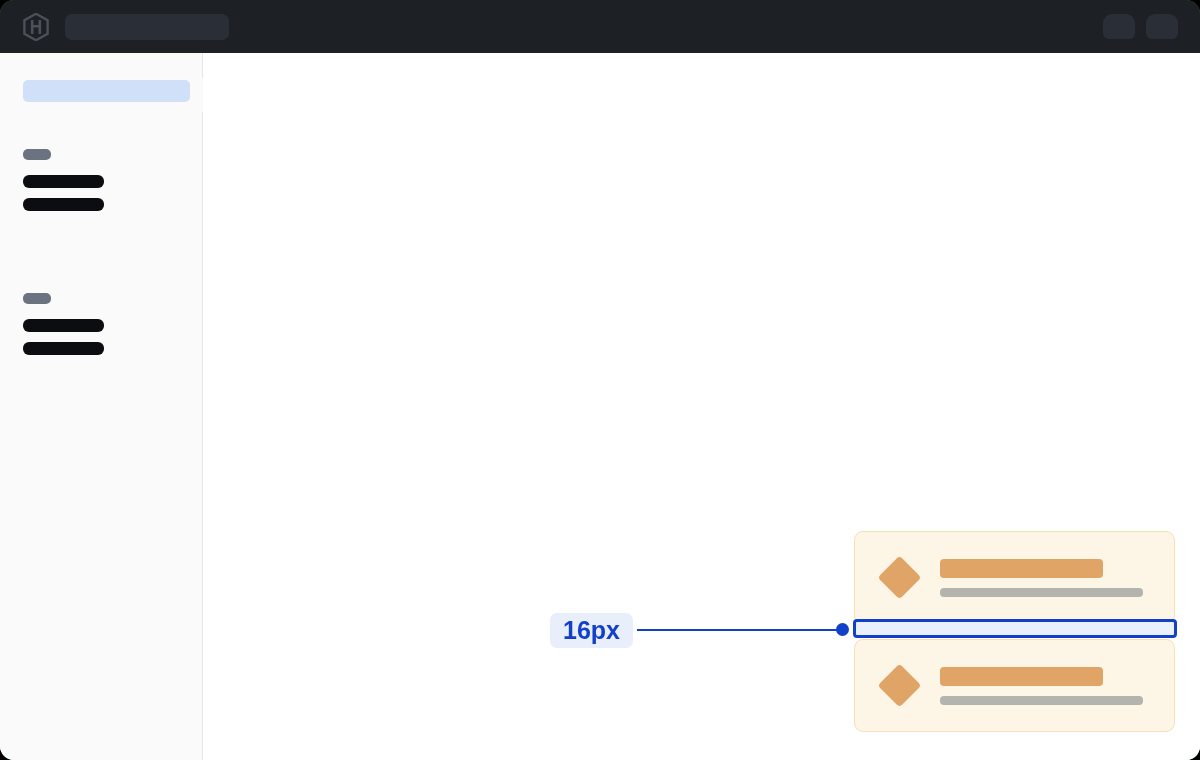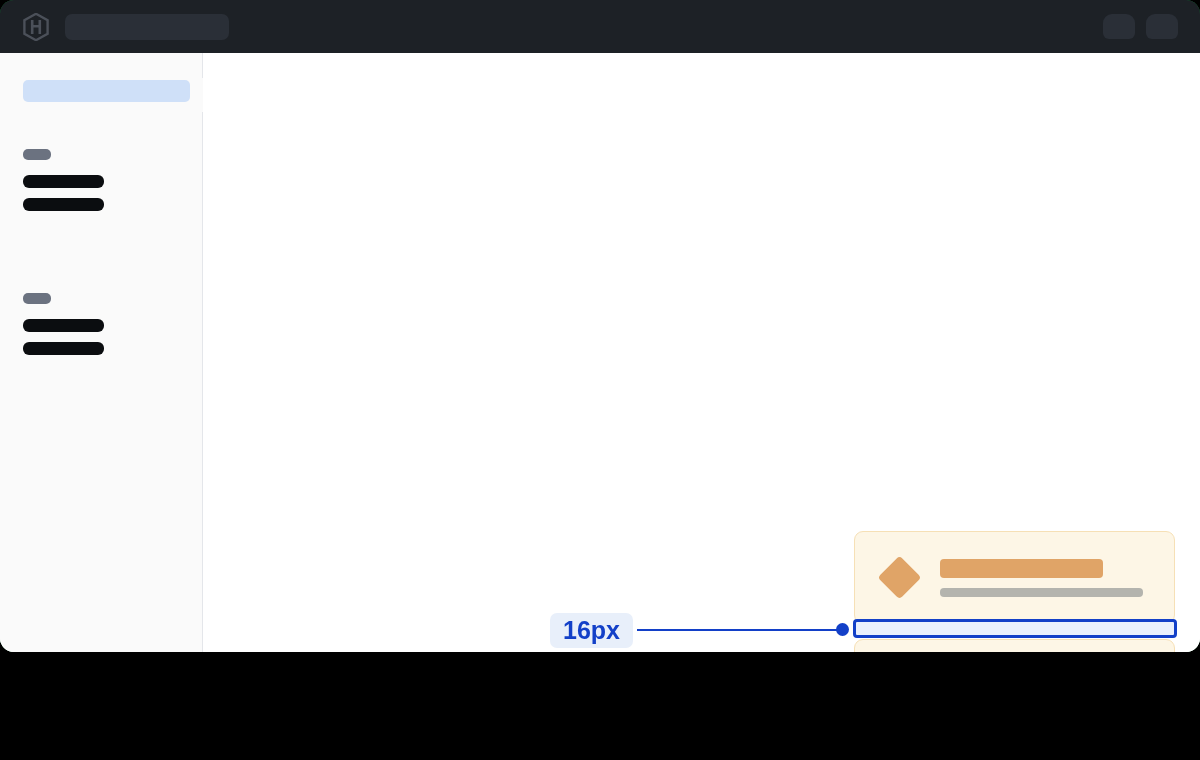--- a/index.html
+++ b/index.html
@@ -12,21 +12,21 @@
     height: 760px;
     overflow: hidden;
     font-family: "Liberation Sans", sans-serif;
   }
 
   
   .app-window {
     position: absolute;
     left: 0; top: 0;
     width: 1200px;
-    height: 652px;
+    height: 760px;
     border-radius: 14px;
     overflow: hidden;
     background: #15803d;
   }
 
   
   .topbar {
     position: absolute;
     left: 0; top: 0;
     width: 1200px;

